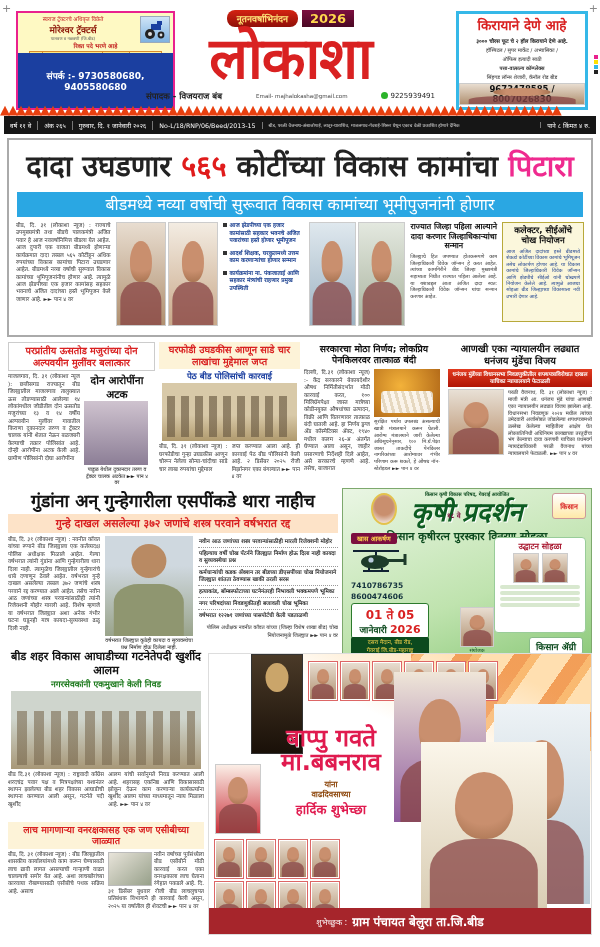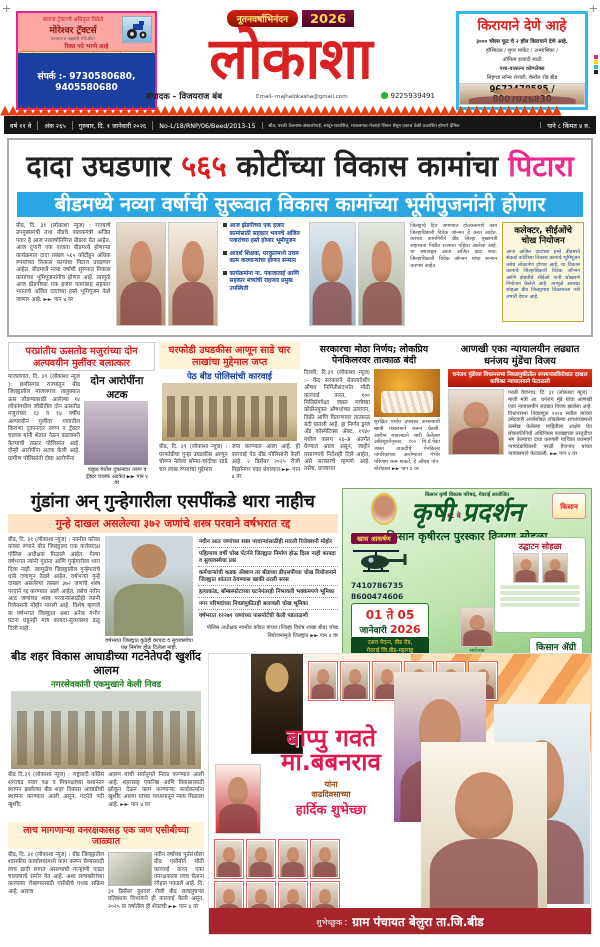--- a/index.html
+++ b/index.html
@@ -1,21 +1,21 @@
 <!DOCTYPE html>
 <html><head>
 <meta charset="utf-8">
 <style>
   * { margin:0; padding:0; box-sizing:border-box; }
   html,body { background:#e8e8e8; }
   body { font-family:"DejaVu Sans","Liberation Sans",sans-serif; }
   #page { position:relative; width:600px; height:947px; background:#fff; margin:0 auto; overflow:hidden; }
 
   
-  .ad-left { position:absolute; left:16px; top:11px; width:141px; height:99px; border:2px solid #e9218e; background:#fca5a5; font-size:5px; overflow:hidden; }
+  .ad-left { position:absolute; left:16px; top:11px; width:159px; height:99px; border:2px solid #e9218e; background:#fef9c3; font-size:5px; overflow:hidden; }
   .ad-left .l1 { color:#c21f1f; text-align:center; font-size:5.5px; padding-top:2px; width:110px; }
   .ad-left .ttl { color:#8f1a0a; font-weight:bold; font-size:9px; text-align:center; width:110px; }
   .ad-left .l2 { color:#555; font-size:4.2px; text-align:center; width:110px; }
   .tractor { position:absolute; right:3px; top:3px; width:30px; height:27px; background:linear-gradient(180deg,#cfe4f7,#7fb2e0); border:1px solid #9ab; display:flex; align-items:center; justify-content:center; }
   .ad-left .tbl-ttl { color:#c21f1f; font-weight:bold; font-size:6px; text-align:center; margin-top:1px; }
   table.vac { border-collapse:collapse; width:133px; margin:1px auto 0; background:#fdf3a0; }
   table.vac td,table.vac th { border:1px solid #d98b2b; font-size:4.3px; padding:1px 2px; color:#333; text-align:left; font-weight:normal; }
   table.vac th { font-weight:bold; background:#fce882; }
   table.vac .note { width:32px; font-size:4.2px; text-align:center; color:#1b3fa0; }
   .ad-left .phone { position:absolute; left:0; bottom:0; width:100%; background:#1b3fa0; color:#fff; font-weight:bold; font-size:9px; text-align:center; padding:16px 0; }
@@ -45,21 +45,21 @@
 
   .dateline { position:absolute; left:4px; top:116px; width:592px; height:18px; background:#161616; display:flex; align-items:center; color:#fff; }
   .dateline span { padding:0 6px; font-size:6.3px; border-right:1px solid #777; white-space:nowrap; overflow:hidden; }
   .dateline .cov { flex:1; font-size:4.6px; color:#ddd; }
   .dateline span:last-child { border-right:none; }
 
   
   .lead-box { position:absolute; left:7px; top:138px; width:586px; height:199px; border:2px solid #aaa; background:#fff; }
   .lead-hl { text-align:center; font-weight:bold; font-size:29px; line-height:52px; white-space:nowrap; color:#222; }
   .lead-hl .red { color:#e01b1b; } .lead-hl .pink { color:#ef2a8f; }
-  .lead-sub { margin:0 8px; background:#2aa7e3; color:#fff; font-weight:bold; font-size:20px; text-align:center; line-height:25px; height:25px; white-space:nowrap; }
+  .lead-sub { margin:0 8px; background:#2aa7e3; color:#fff; font-weight:normal; font-size:16px; text-align:center; line-height:25px; height:25px; white-space:nowrap; }
   .lead-row { display:flex; gap:5px; padding:5px 7px; height:110px; }
   .btxt { font-size:5.6px; color:#333; text-align:justify; line-height:1.32; overflow:hidden; }
   .lead-row .c1 { width:100px; }
   .ph { background:linear-gradient(180deg,#e8ddd0,#b09070); position:relative; overflow:hidden; border:1px solid #ccc; }
   .ph:before { content:""; position:absolute; left:50%; top:18%; width:46%; height:40%; transform:translateX(-50%); border-radius:50% 50% 45% 45%; background:radial-gradient(circle at 50% 35%,#c98f6e 55%,#a5714f); }
   .ph:after { content:""; position:absolute; left:50%; bottom:-4%; width:86%; height:46%; transform:translateX(-50%); border-radius:40% 40% 0 0; background:#844; opacity:.75; }
   .lead-photos { width:108px; display:flex; gap:2px; }
   .lead-photos .ph { flex:1; height:104px; }
   .bullets { width:86px; display:flex; flex-direction:column; gap:5px; }
   .bl { display:flex; gap:3px; font-size:5.8px; color:#1a3f8f; font-weight:bold; line-height:1.3; }
@@ -288,20 +288,21 @@
         <div class="bl">
             <span class="sq"></span>
             <span>कार्यक्रमांना ना. पंकजाताई आणि सहकार मंत्र्यांची राहणार प्रमुख उपस्थिती</span>
           </div>
       </div>
       <div class="lead-photos2">
         <div class="ph" style="background:linear-gradient(180deg,#dfe8ee,#9db2c2)"></div>
         <div class="ph" style="background:linear-gradient(180deg,#e3e8df,#a8b29d)"></div>
       </div>
       <div class="sidestory">
+        <div class="h">राज्यात जिल्हा पहिला आल्याने दादा करणार जिल्हाधिकाऱ्यांचा सन्मान</div>
         <div class="btxt" style="font-size:5px">जिल्ह्याचे हित जपण्यात होतकरूपणे काम जिल्हाधिकारी विवेक जॉन्सन हे करत आहेत. त्यांच्या कामगिरीने बीड जिल्हा मुख्यमंत्री सहाय्यता निधीत राज्यात पहिला आलेला आहे. या यशाबद्दल आता अजित दादा स्वत: जिल्हाधिकारी विवेक जॉन्सन यांचा सन्मान करणार आहेत.</div>
       </div>
       <div class="cbox">
         <div class="h">कलेक्टर, सीईओंचे चोख नियोजन</div>
         <div class="btxt">आज अजित दादांच्या हस्ते बीडमध्ये शेकडो कोटींच्या विकास कामांचे भूमिपूजन तसेच लोकार्पण होणार आहे. या विकास कामांचे जिल्हाधिकारी विवेक जॉन्सन आणि झेडपीचे सीईओ यांनी चोखपणे नियोजन केलेले आहे. त्यामुळे आजचा सोहळा बीड जिल्ह्याच्या विकासाला नवी उभारी देणार आहे.</div>
       </div>
     </div>
   </div>
 
   <div class="card" id="card-theft">

